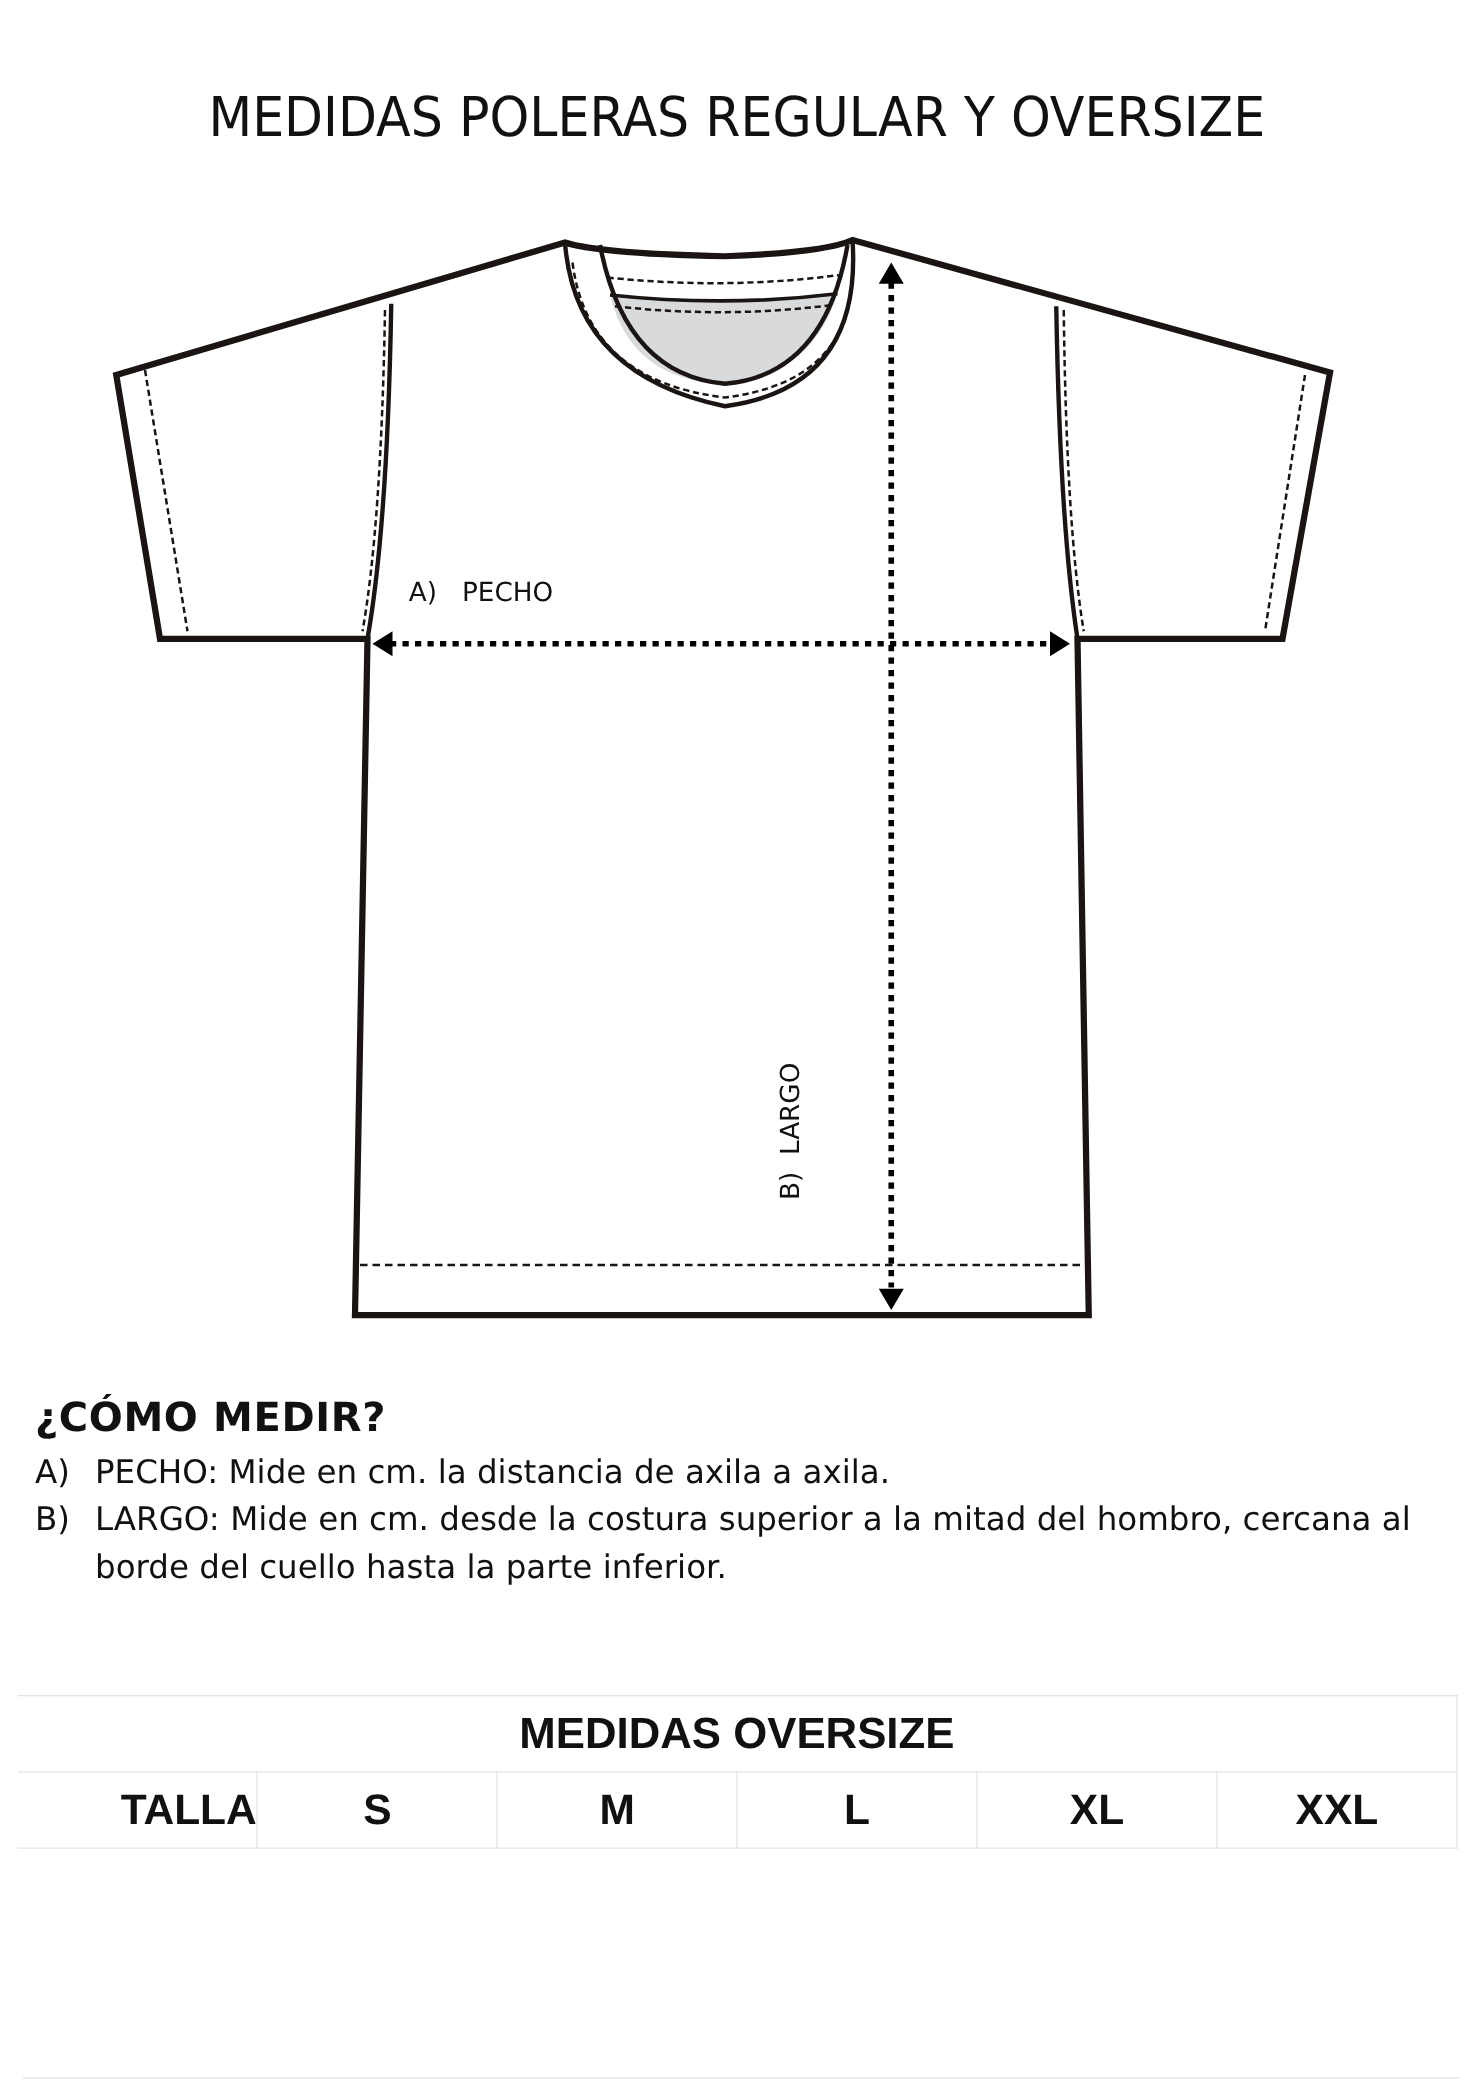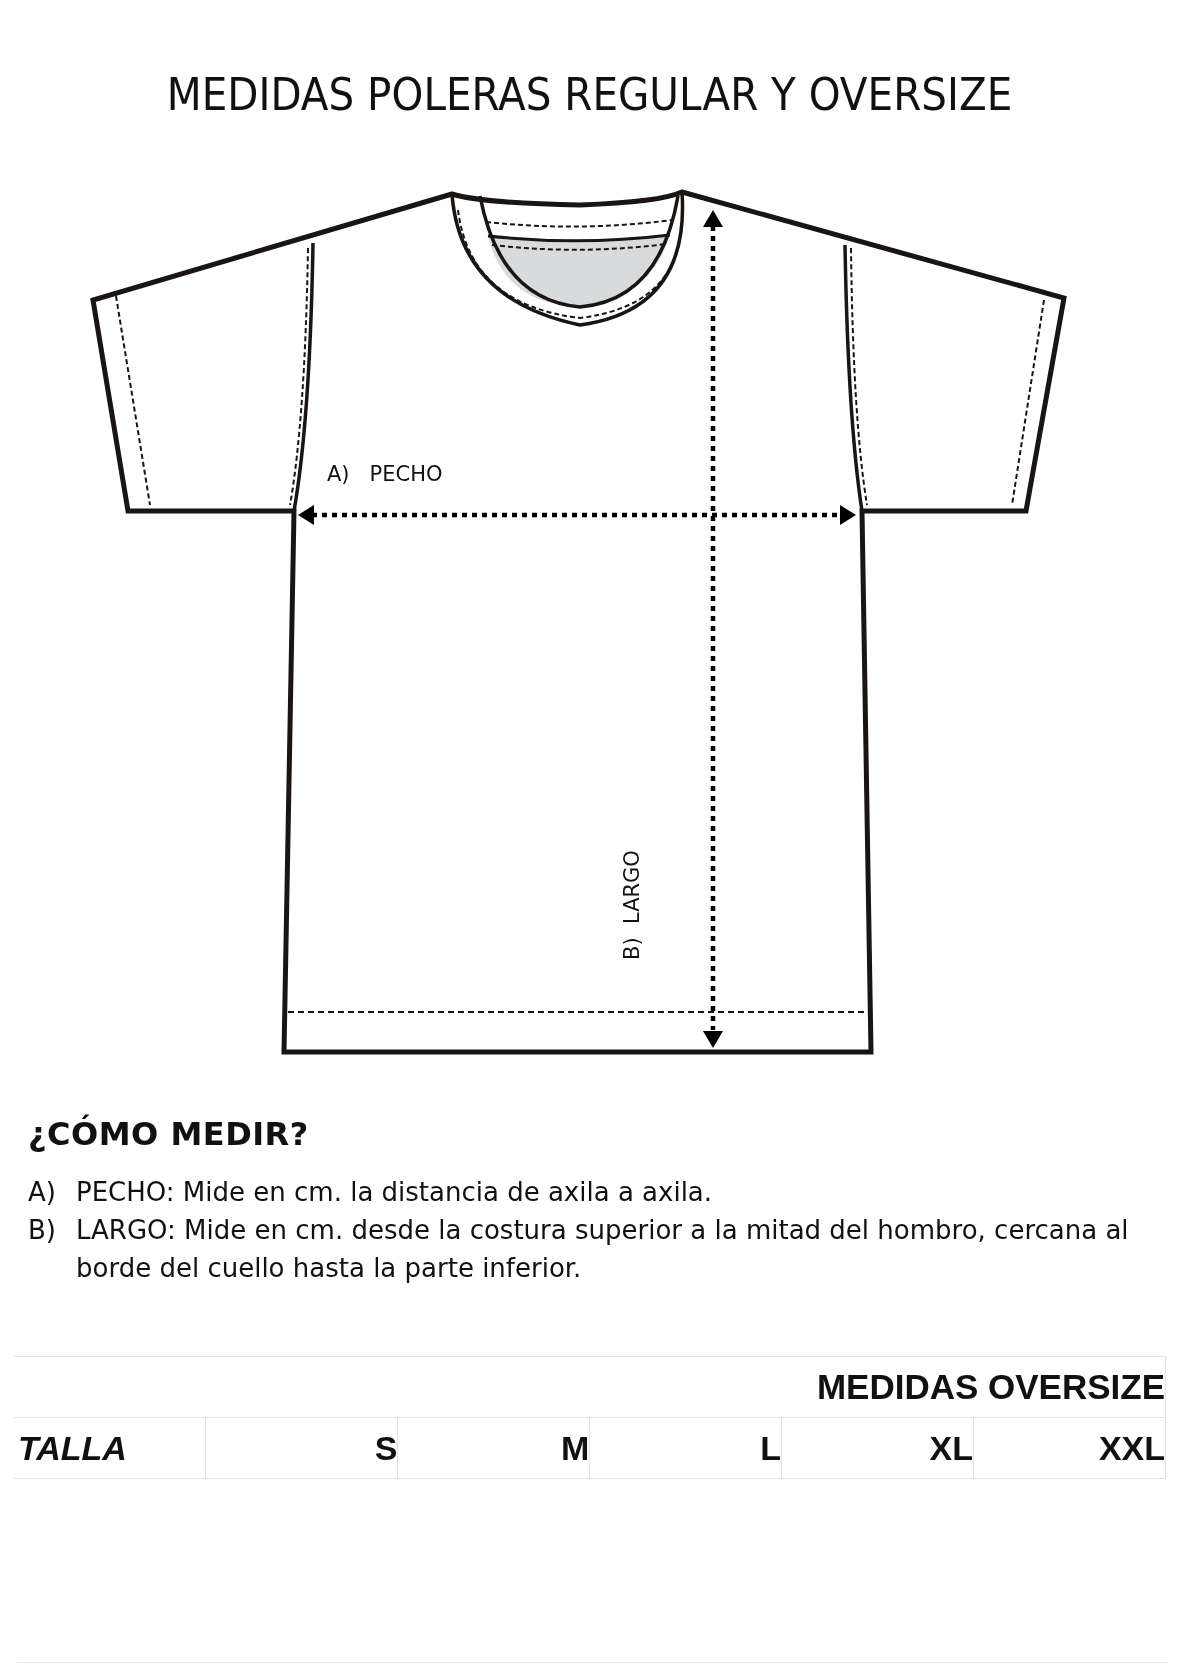--- a/index.html
+++ b/index.html
@@ -1,28 +1,28 @@
 <!DOCTYPE html>
 <html><head>
 <meta charset="utf-8">
 <style>
   html, body { margin: 0; padding: 0; background: #ffffff; }
   body { width: 1179px; height: 1675px; position: relative; overflow: hidden; color: #111111; font-family: "DejaVu Sans", sans-serif; }
   .title { position: absolute; left: 0; top: 40px; width: 1179px; text-align: center; font-size: 44px; letter-spacing: 0px; font-weight: normal; transform: scaleX(0.92); transform-origin: center; }
   .diagram { position: absolute; left: 0; top: 170px; width: 953px; height: 900px; }
   .how { position: absolute; left: 28px; top: 1115px; width: 1140px; }
-  .how-title { font-size: 32px; font-weight: bold; margin: 0 0 20px 0; letter-spacing: 0.5px; }
+  .how-title { font-size: 32px; font-weight: bold; margin: 0 0 6px 0; letter-spacing: 0.5px; }
   .how-item { display: flex; font-size: 26px; line-height: 38px; }
   .how-item .letter { width: 48px; flex: none; }
   .how-item .text { flex: 1; }
   .table-wrap { position: absolute; left: 14px; top: 1356px; width: 1152px; }
   table { border-collapse: collapse; width: 100%; font-family: "Liberation Sans", sans-serif; table-layout: fixed; }
-  td, th { border: 1.5px solid #e3e3e3; height: 60px; text-align: right; font-size: 34px; padding: 0; }
+  td, th { border: 1.5px solid #e3e3e3; height: 60px; text-align: center; font-size: 34px; padding: 0; }
   th.caption { font-size: 35px; font-weight: bold; border-left: none; border-right: 1.5px solid #e3e3e3; }
-  td.rowhead { text-align: left; padding-left: 4px; font-weight: bold; border-left: none; font-style: italic; }
+  td.rowhead { text-align: right; padding-left: 4px; font-weight: bold; border-left: none; }
   tr.sizes td { font-weight: bold; }
   .bottom-rule { position: absolute; left: 18px; top: 1662px; width: 1150px; border-top: 1.5px solid #e6e6e6; }
 </style>
 </head>
 <body>
 
 <h1 class="title">MEDIDAS POLERAS REGULAR Y OVERSIZE</h1>
 
 <div class="diagram">
   <svg width="1179" height="900" viewBox="0 170 1179 900">

